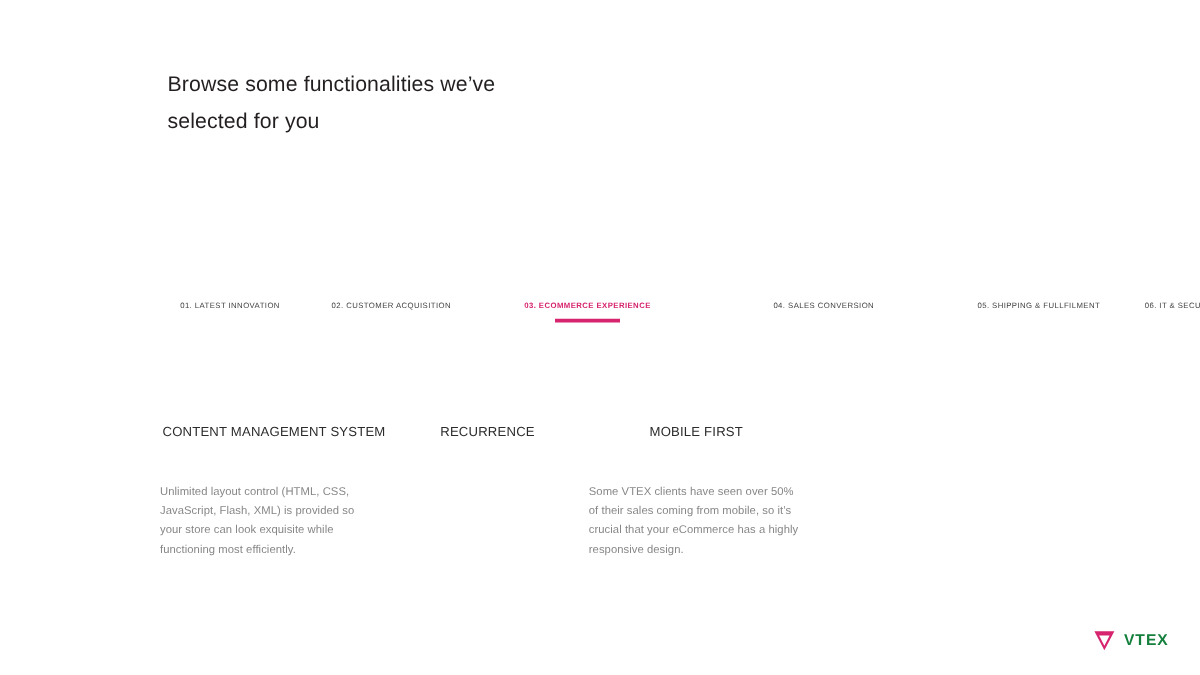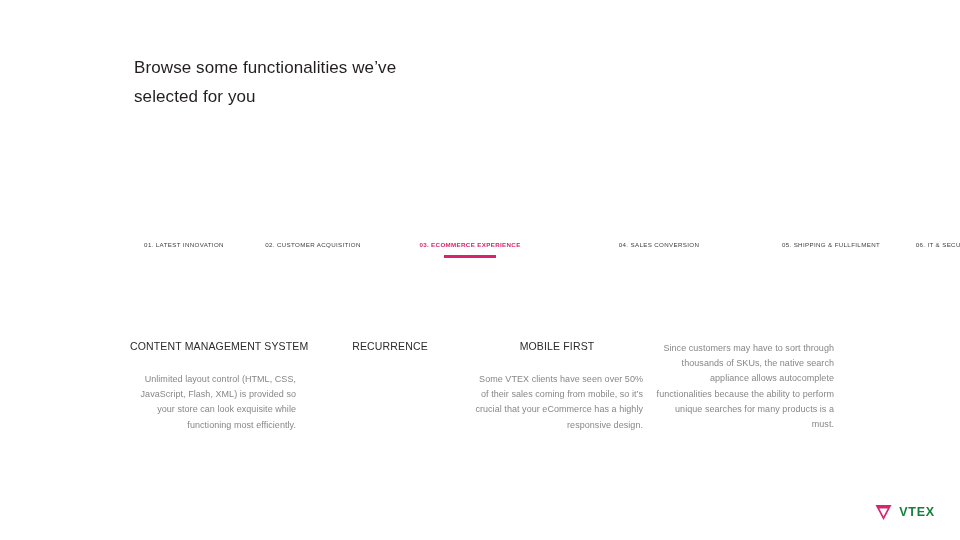--- a/index.html
+++ b/index.html
@@ -89,25 +89,25 @@
     font-size: 10.5px;
     line-height: 14px;
     color: #2b2b2b;
     letter-spacing: 0.15px;
     text-align: center;
     white-space: nowrap;
     font-weight: 400;
     margin-top: 17px;
   }
   .col-body {
-    margin-top: 19px;
+    margin-top: 33px;
     font-size: 9px;
     line-height: 15.2px;
     color: #878787;
-    text-align: right;
+    text-align: left;
     letter-spacing: 0.05px;
   }
   .col-0 { left: 0px;   width: 168px; }
   .col-1 { left: 178px; width: 168px; }
   .col-2 { left: 343px; width: 172px; }
   .col-3 { left: 528px; width: 178px; }
 
   .col-0 .col-heading { text-align: left; margin-left: 2px; }
 
   
@@ -183,21 +183,20 @@
     <div class="col col-1">
       <div class="col-heading">RECURRENCE</div>
     </div>
 
     <div class="col col-2">
       <div class="col-heading">MOBILE FIRST</div>
       <p class="col-body">Some VTEX clients have seen over 50% of their sales coming from mobile, so it’s crucial that your eCommerce has a highly responsive design.</p>
     </div>
 
     <div class="col col-3">
-      <p class="col-body">Since customers may have to sort through thousands of SKUs, the native search appliance allows autocomplete functionalities because the ability to perform unique searches for many products is a must.</p>
     </div>
 
   </section>
 
   <div class="logo">
     <svg class="logo-mark" viewBox="0 0 40 40">
       <path d="M3.2 4 H36.8 L20 36 Z" fill="#D6246E"></path>
       <path d="M11.2 11.5 H28.8 L20 28.5 Z" fill="#ffffff"></path>
     </svg>
     <span class="logo-word">VTEX</span>

